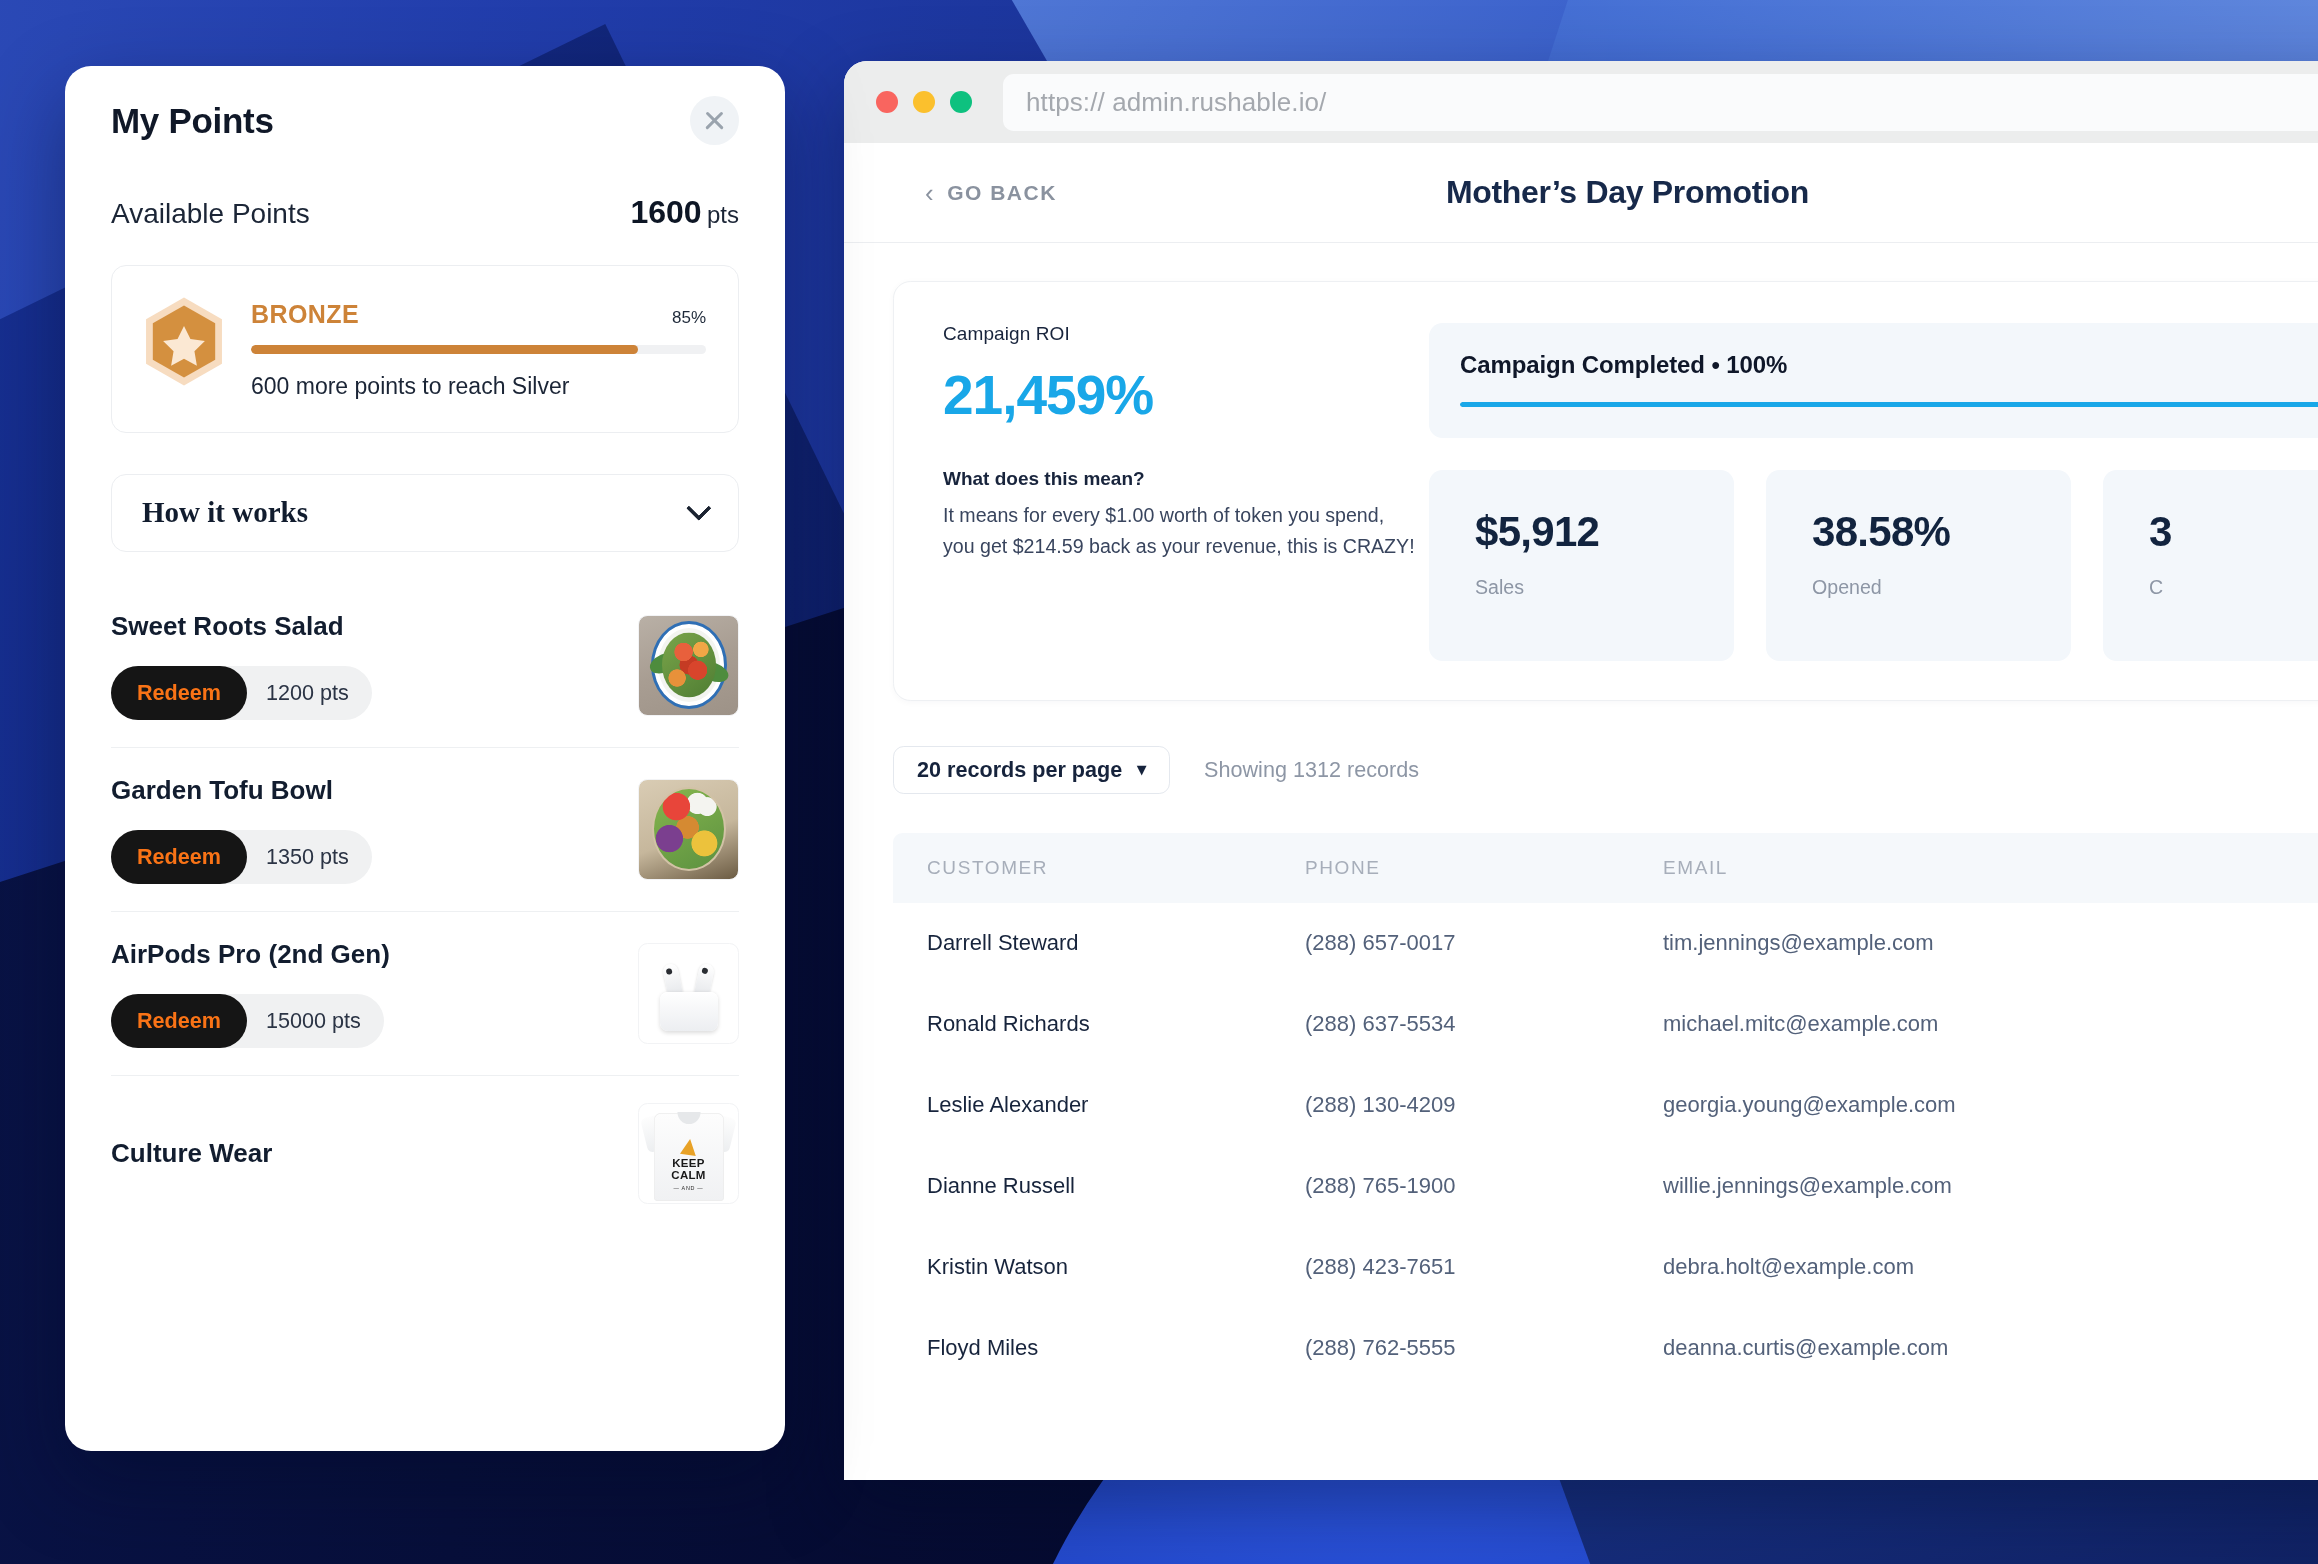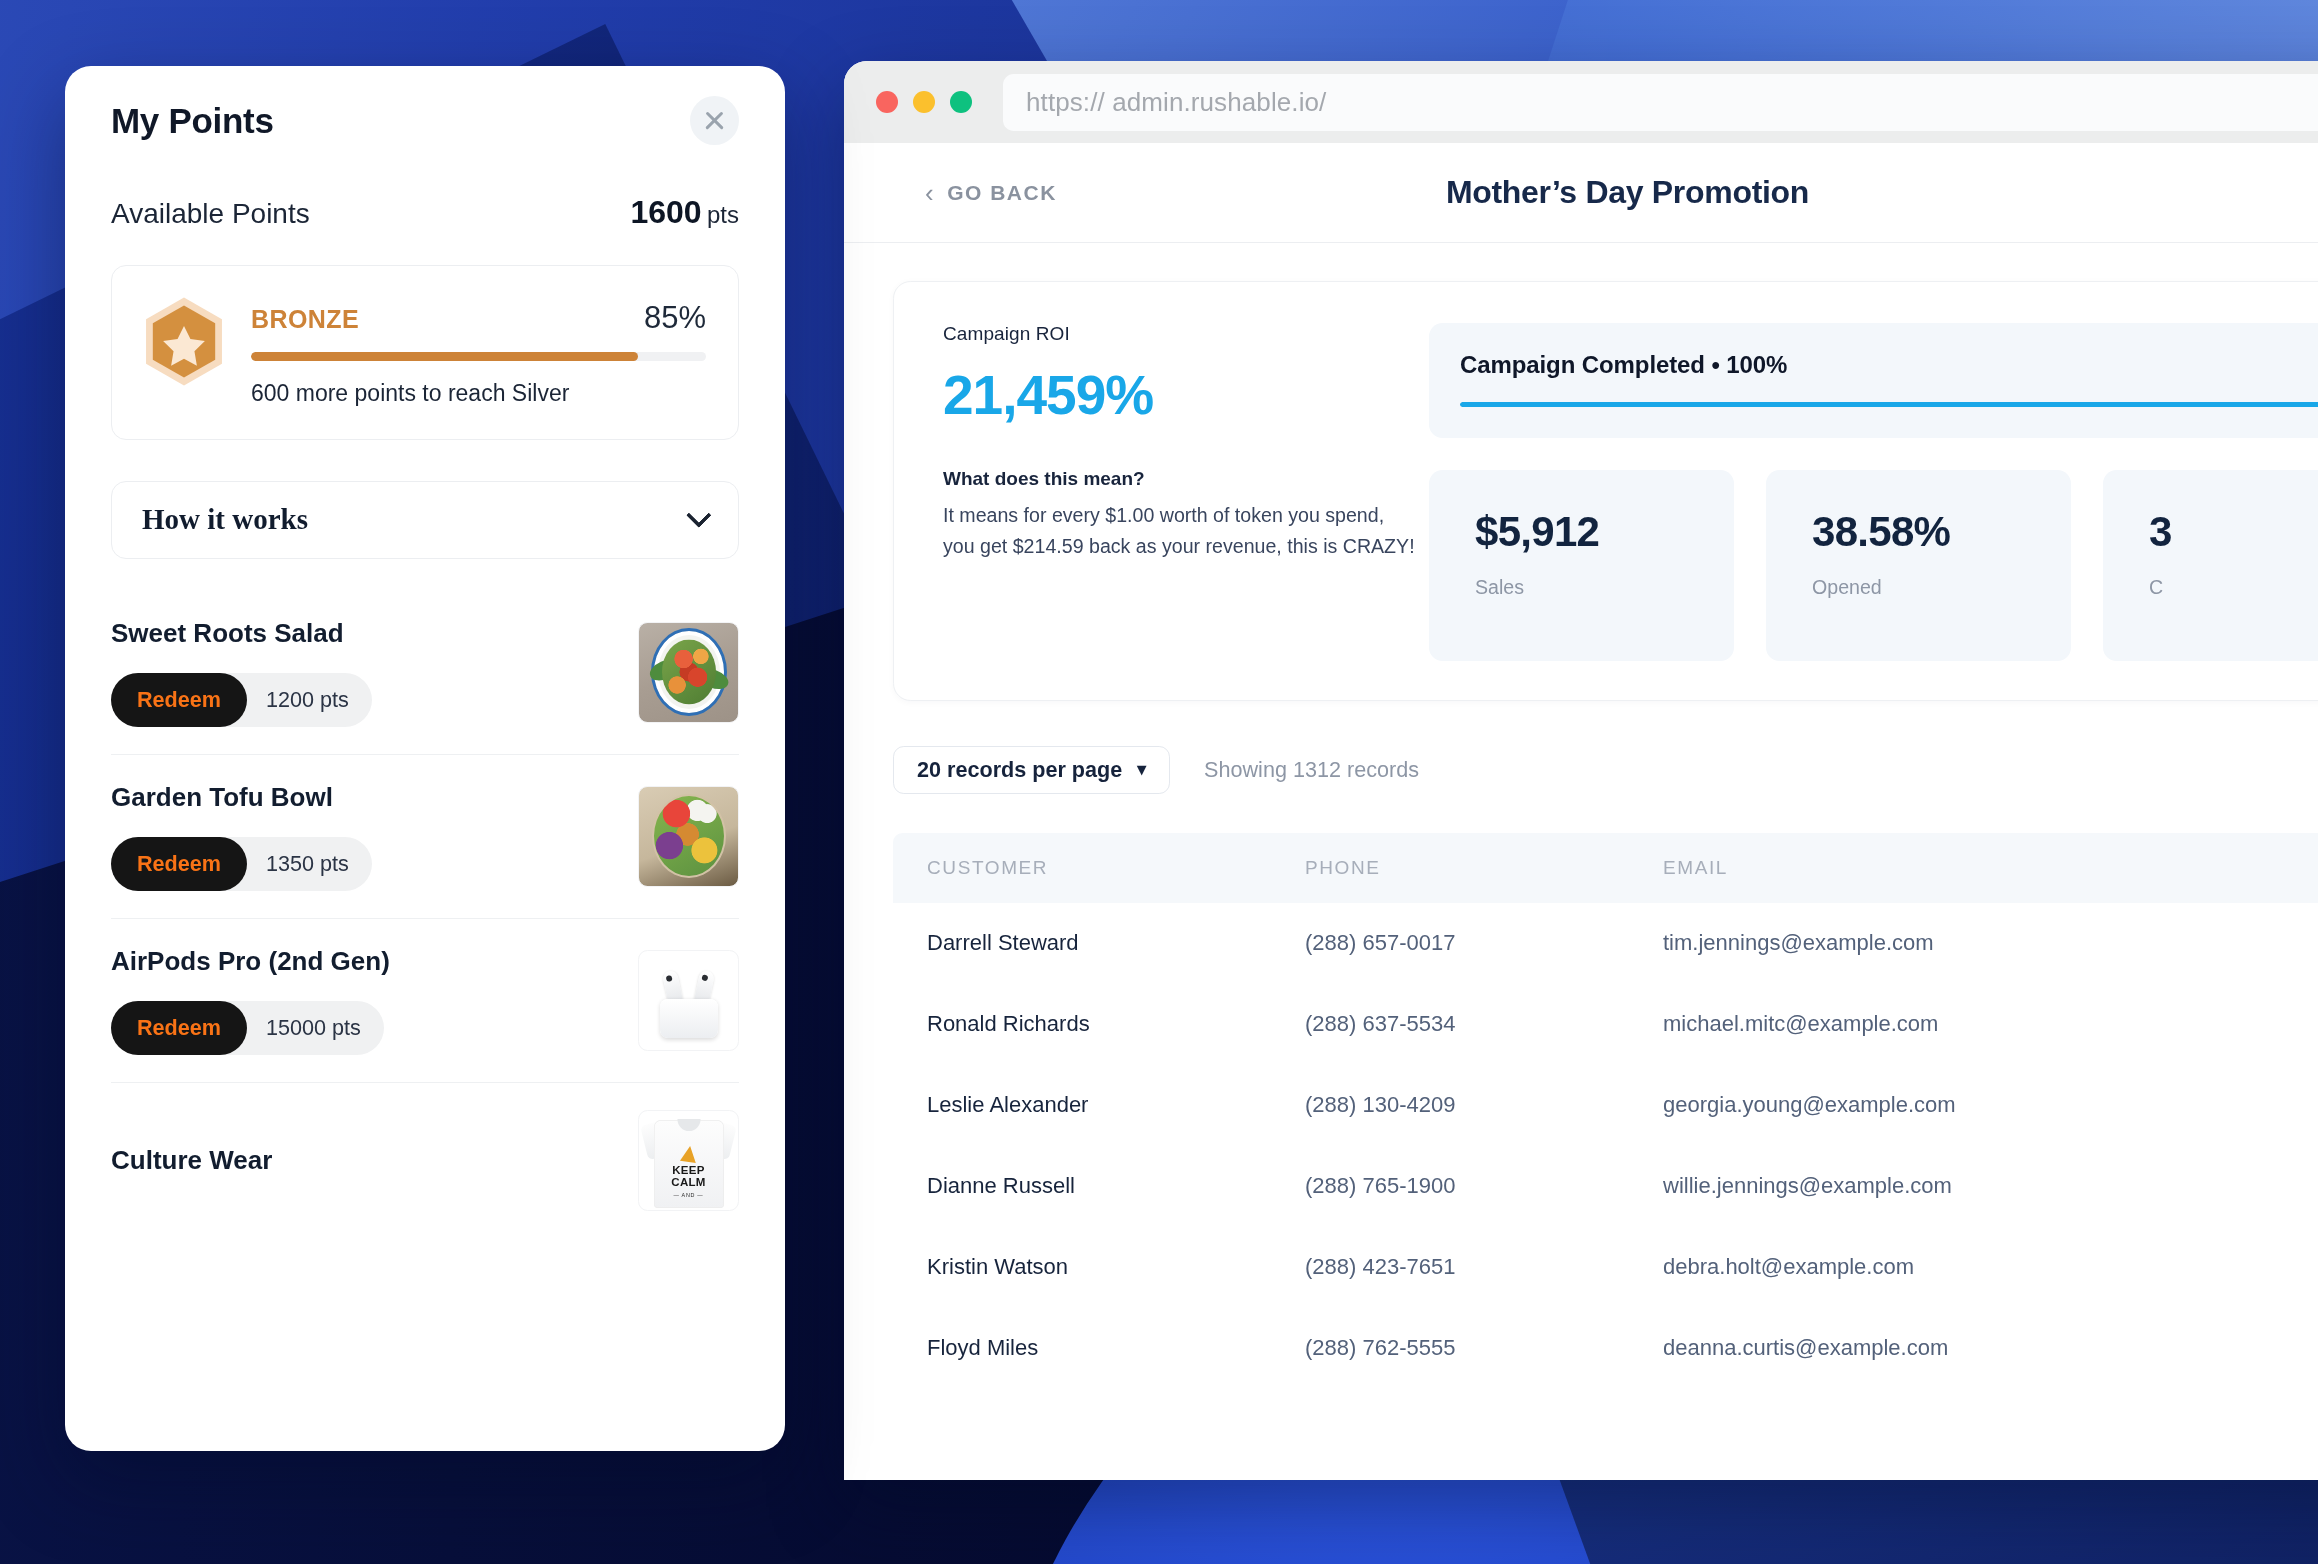--- a/index.html
+++ b/index.html
@@ -198,21 +198,21 @@
 
   .tier-card {
     margin-top: 34px; border: 1.4px solid #eceef1; border-radius: 15px;
     padding: 30px 32px 32px 32px;
     display: flex; gap: 27px; align-items: flex-start;
   }
   .badge { width: 80px; height: 91px; flex: 0 0 80px; position: relative; }
   .tier-info { flex: 1; padding-top: 4px; }
   .tier-top { display: flex; align-items: baseline; justify-content: space-between; }
   .tier-name { font-size: 25px; font-weight: 700; color: #cd8338; letter-spacing: 0.4px; }
-  .tier-pct { font-size: 31px; color: #1e2939; }
+  .tier-pct { font-size: 17px; color: #1e2939; }
   .tier-track { margin-top: 16px; height: 8.8px; background: #f0f1f3; border-radius: 5.4px; overflow: hidden; }
   .tier-fill { height: 100%; background: #cd8338; border-radius: 5.4px; }
   .tier-note { margin-top: 19px; font-size: 23px; color: #1b2536; }
 
   .howit {
     margin-top: 41px; border: 1.4px solid #eceef1; border-radius: 15px;
     height: 78px; display: flex; align-items: center; justify-content: space-between;
     padding: 0 30px;
   }
   .howit-label { font-size: 29px; font-weight: 700; color: #111c2e; font-family: Liberation Serif, serif; }

